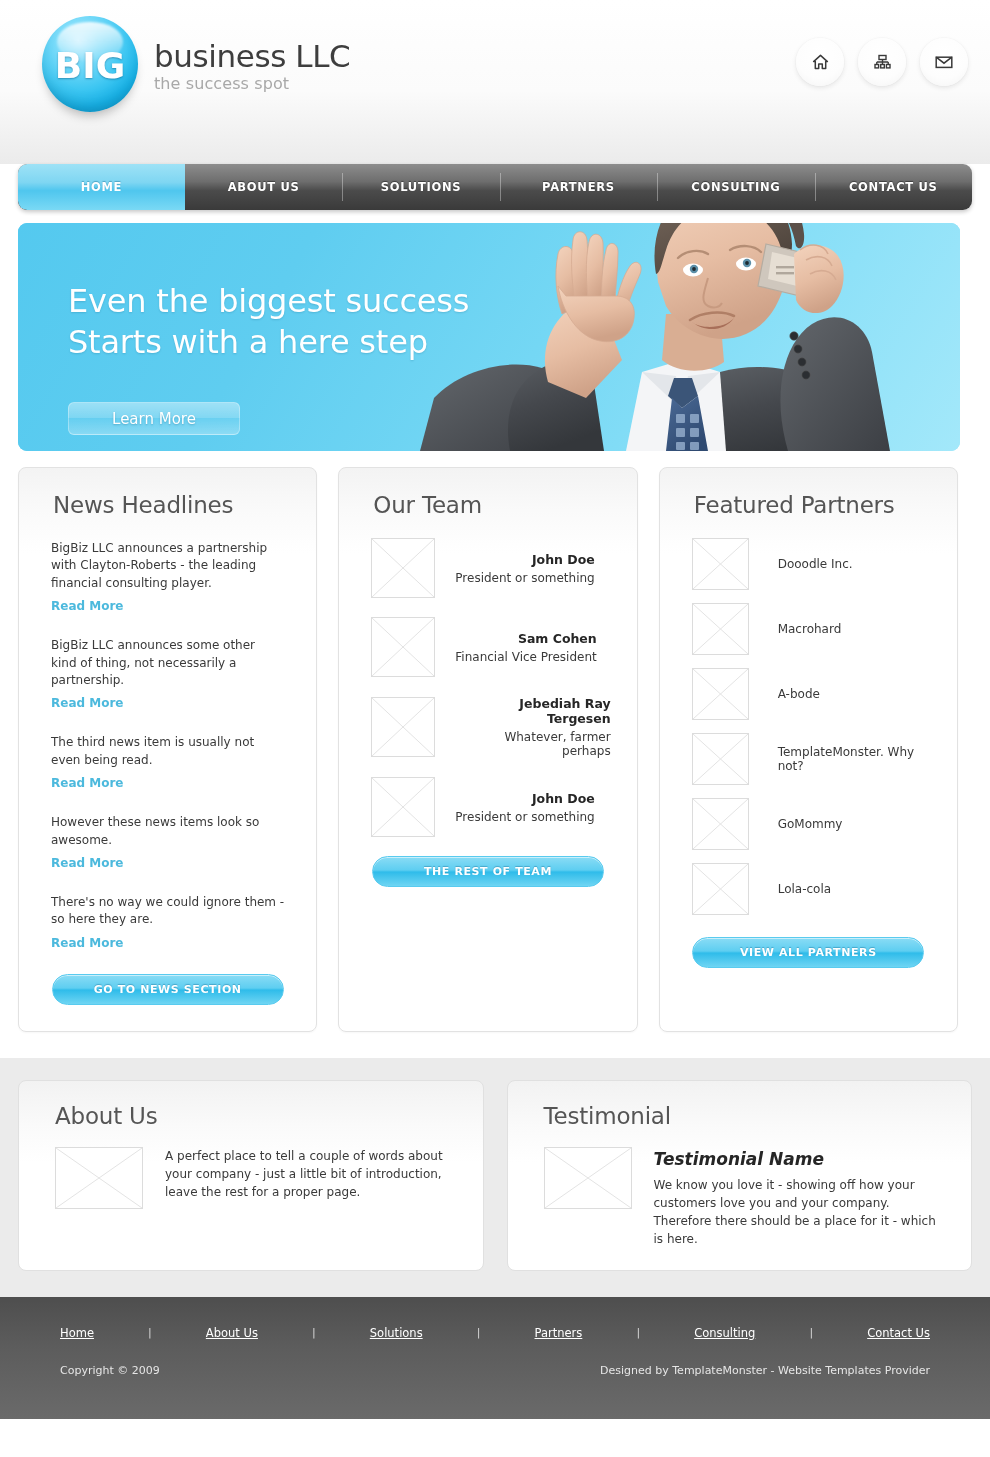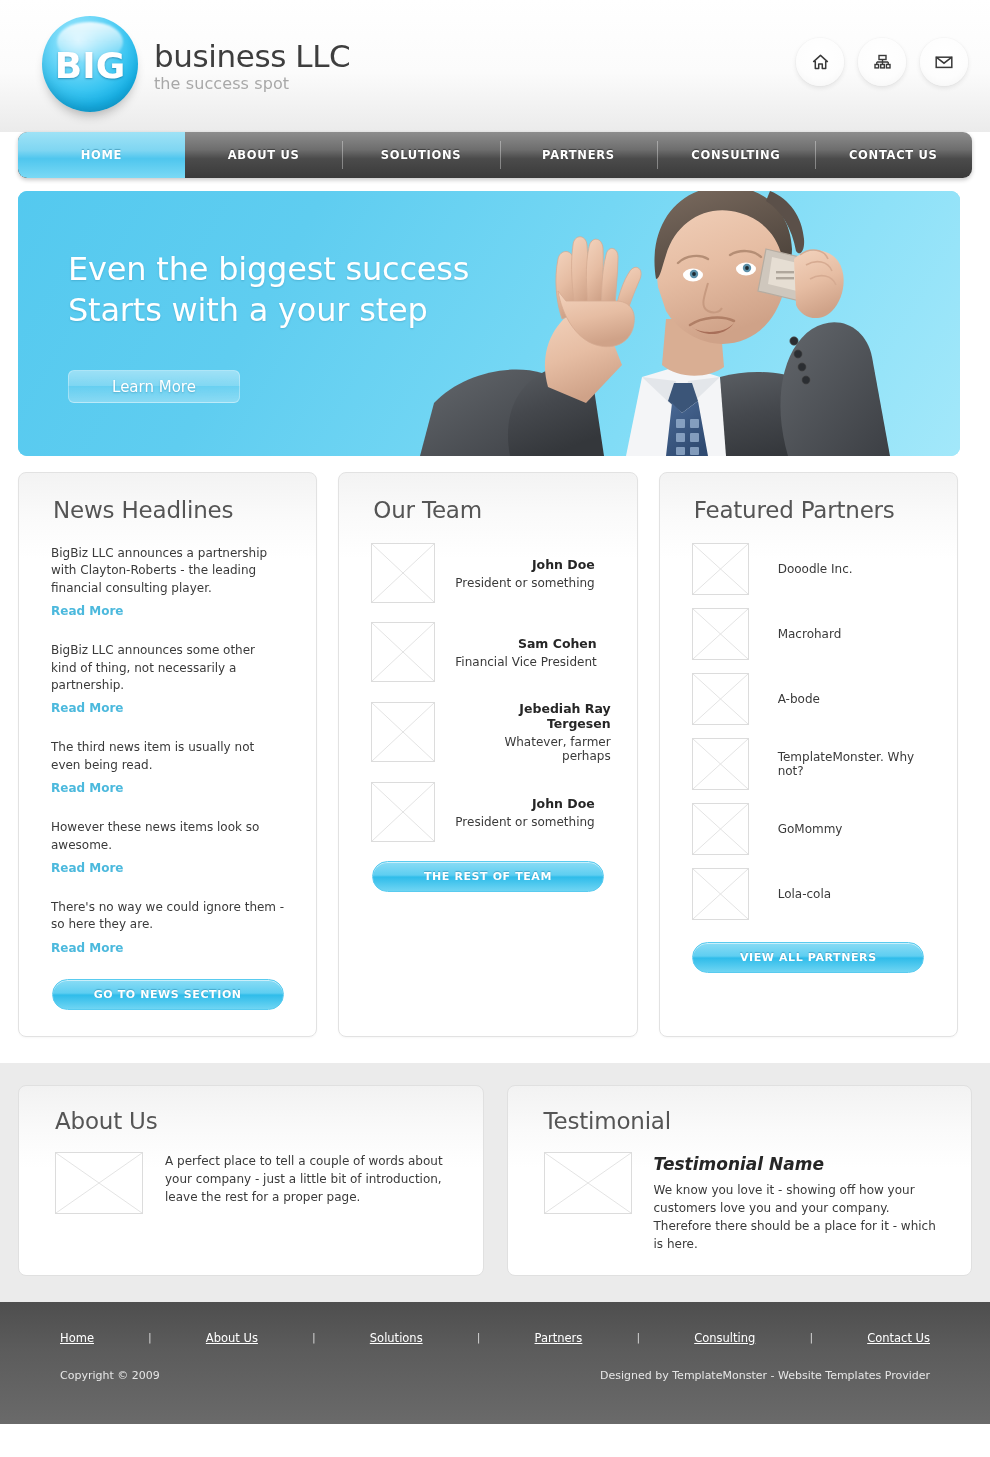--- a/index.html
+++ b/index.html
@@ -8,21 +8,21 @@
     width: 990px;
     height: 1457px;
     font-family: "DejaVu Sans", sans-serif;
     background: #ffffff;
     overflow: hidden;
     position: relative;
   }
 
   
   .header {
-    height: 132px;
+    height: 164px;
     background: linear-gradient(to bottom, #ffffff 0%, #fbfbfb 55%, #ebebeb 100%);
     position: relative;
   }
   .logo-wrap {
     position: absolute;
     left: 42px;
     top: 16px;
     display: flex;
     align-items: flex-start;
   }
@@ -129,21 +129,21 @@
     color: #ffffff;
     text-shadow: 0 -1px 1px rgba(0,90,130,0.4);
     border-radius: 9px 0 0 9px;
     flex: 1.06;
   }
   .nav-item.active + .nav-item::before { background: rgba(255,255,255,0.0); }
 
   
   .hero {
     margin: 13px 30px 0 18px;
-    height: 265px;
+    height: 228px;
     border-radius: 9px;
     overflow: hidden;
     position: relative;
     background: linear-gradient(135deg, #5fd0f2 0%, #63cfee 35%, #77dcf7 65%, #8fe3f9 100%);
   }
   .hero-sky {
     position: absolute; inset: 0;
     background: linear-gradient(120deg, #54c9ef 0%, #5fcdf0 28%, #74d7f4 55%, #8ee1f8 80%, #a3e8fa 100%);
   }
   .hero-text {
@@ -513,21 +513,21 @@
 
       <path d="M404 108 C416 96 438 96 448 110 C458 124 454 148 442 160 C430 172 412 168 406 154 Z" fill="url(#skin)"></path>
       <path d="M410 104 C420 96 434 98 438 108" stroke="#d6ab92" stroke-width="1.6" fill="none"></path>
       <path d="M416 114 C426 108 438 110 442 120" stroke="#d6ab92" stroke-width="1.6" fill="none"></path>
       <path d="M420 128 C430 122 442 124 446 134" stroke="#d6ab92" stroke-width="1.6" fill="none"></path>
     </svg>
   </div>
 
   <div class="hero-text">
     <div class="hero-h1">Even the biggest success</div>
-    <div class="hero-h1">Starts with a your step</div>
+    <div class="hero-h1">Starts with a here step</div>
     <div class="hero-btn">Learn More</div>
   </div>
 </div>
 
 <div class="cards">
 
   <div class="card">
     <div class="card-title">News Headlines</div>
     <div class="news-list">
       <div class="news-item">

